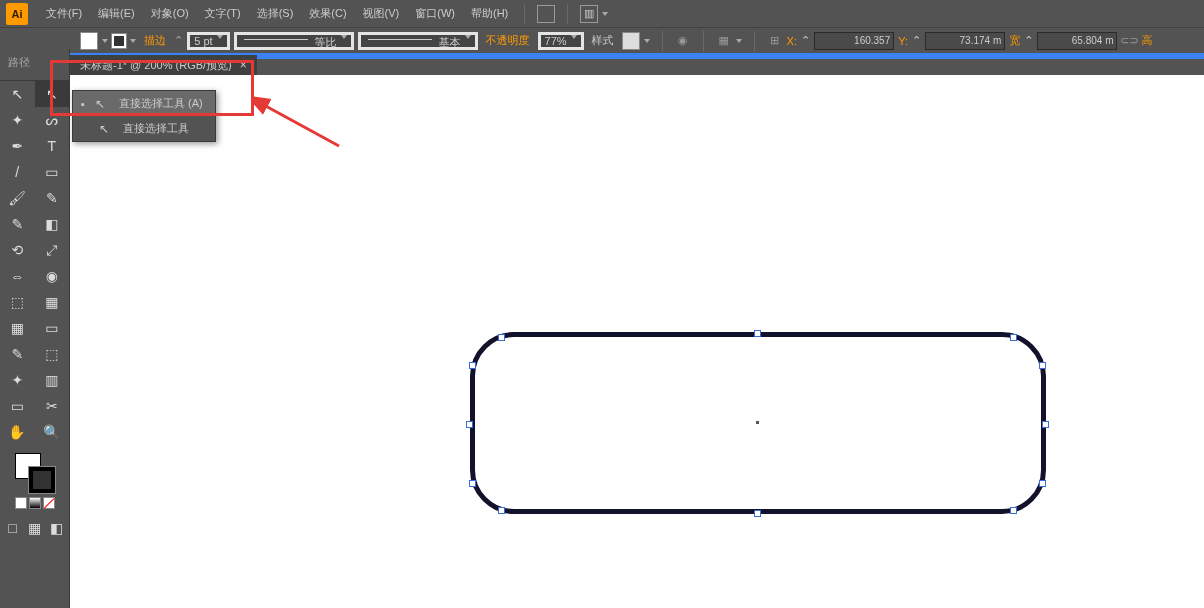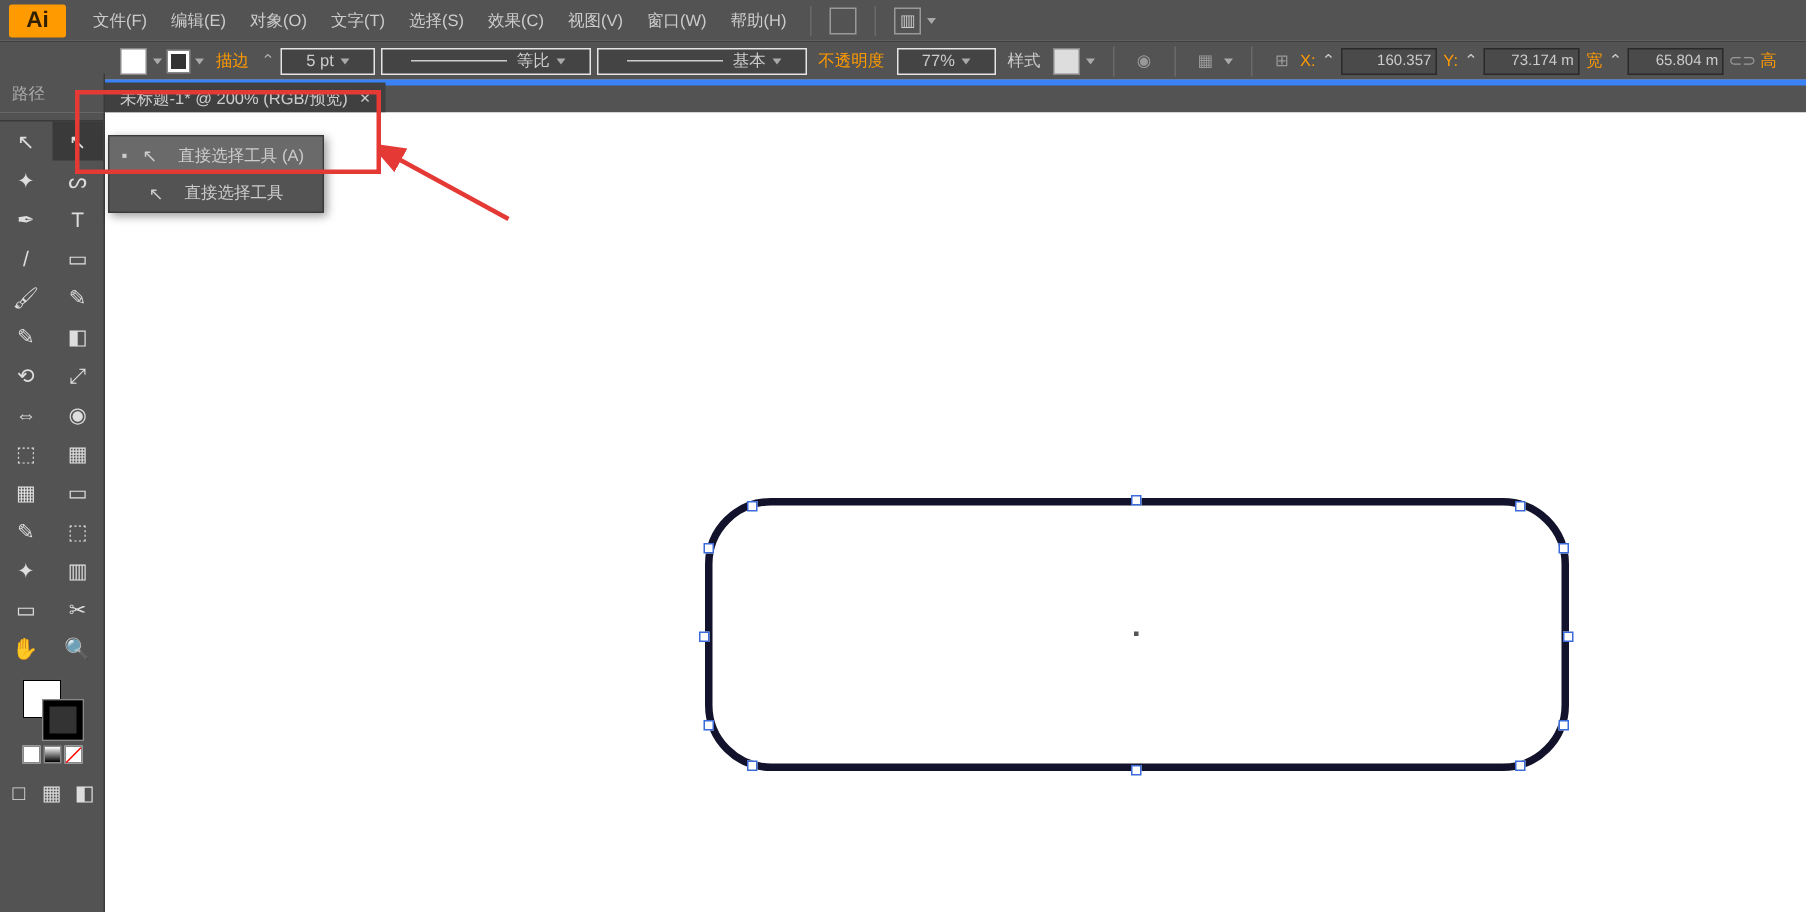--- a/index.html
+++ b/index.html
@@ -1,32 +1,32 @@
 <!DOCTYPE html>
 <html><head>
 <meta charset="utf-8">
 <style>
 *{margin:0;padding:0;box-sizing:border-box;font-family:"Microsoft YaHei",sans-serif;font-size:11px;color:#ccc}
 body{background:#fff;width:1204px;height:608px;overflow:hidden;position:relative}
 .topbar{background:#535353;height:27px;display:flex;align-items:center;padding:0 6px;gap:0}
-.ai-logo{background:#ff9a00;color:#302000;font-weight:bold;width:38px;height:22px;display:flex;align-items:center;justify-content:center;font-size:15px;margin-right:10px;border-radius:2px}
+.ai-logo{background:#ff9a00;color:#302000;font-weight:bold;width:22px;height:22px;display:flex;align-items:center;justify-content:center;font-size:11px;margin-right:10px;border-radius:2px}
 .menu-item{padding:4px 8px;cursor:pointer}
 .sep{width:1px;height:20px;background:#6a6a6a;margin:0 8px}
 .top-icon{width:18px;height:18px;border:1px solid #999;margin:0 4px}
 .control-bar{background:#535353;height:26px;display:flex;align-items:center;padding:0 6px;gap:4px;border-top:1px solid #404040}
 .cbar-label{padding:0 4px}
 .orange{color:#ff9a00}
 .swatch{width:18px;height:18px;background:#fff;border:1px solid #888}
 .swatch-dk{background:#333;width:14px;height:14px;border:2px solid #fff;outline:1px solid #888}
-.dd{background:#444;border:1px solid #e5e5e5;height:18px;display:flex;align-items:center;padding:0 16px;gap:4px}
+.dd{background:#444;border:3px solid #e5e5e5;height:18px;display:flex;padding:0 4px;gap:4px}
 .dd-arrow{width:0;height:0;border-left:3px solid transparent;border-right:3px solid transparent;border-top:4px solid #aaa}
 .num-input{background:#4a4a4a;border:1px solid #2a2a2a;height:18px;width:48px;padding:0 3px;display:flex;align-items:center;justify-content:flex-end;font-size:10px}
-.wide{width:64px}
+.wide{width:80px}
 .bar-icon{width:16px;height:16px;display:flex;align-items:center;justify-content:center;color:#999}
-.tab-strip{background:#535353;height:22px;display:flex;align-items:flex-end;padding-left:70px;border-top:4px solid #3b82f6}
+.tab-strip{background:#535353;height:22px;display:flex;align-items:flex-end;padding-left:70px;border-top:6px solid #3b82f6}
 .tab{background:#404040;padding:3px 10px;display:flex;align-items:center;gap:8px;height:20px;font-size:11px}
 .tab-close{font-size:12px}
 .toolbox{position:absolute;left:0;top:75px;width:70px;background:#535353;height:533px;border-right:1px solid #3a3a3a}
 .tool-grid{display:grid;grid-template-columns:1fr 1fr;gap:0}
 .tool{height:26px;display:flex;align-items:center;justify-content:center;color:#ddd;cursor:pointer;font-size:14px}
 .tool.sel{background:#3a3a3a}
 .color-section{padding:8px;display:flex;flex-direction:column;align-items:center;gap:4px}
 .fill-stroke{position:relative;width:40px;height:40px}
 .fill-sw{position:absolute;top:0;left:0;width:26px;height:26px;background:#fff;border:1px solid #000}
 .stroke-sw{position:absolute;bottom:0;right:0;width:26px;height:26px;background:#333;border:4px solid #000;box-shadow:0 0 0 1px #888}

